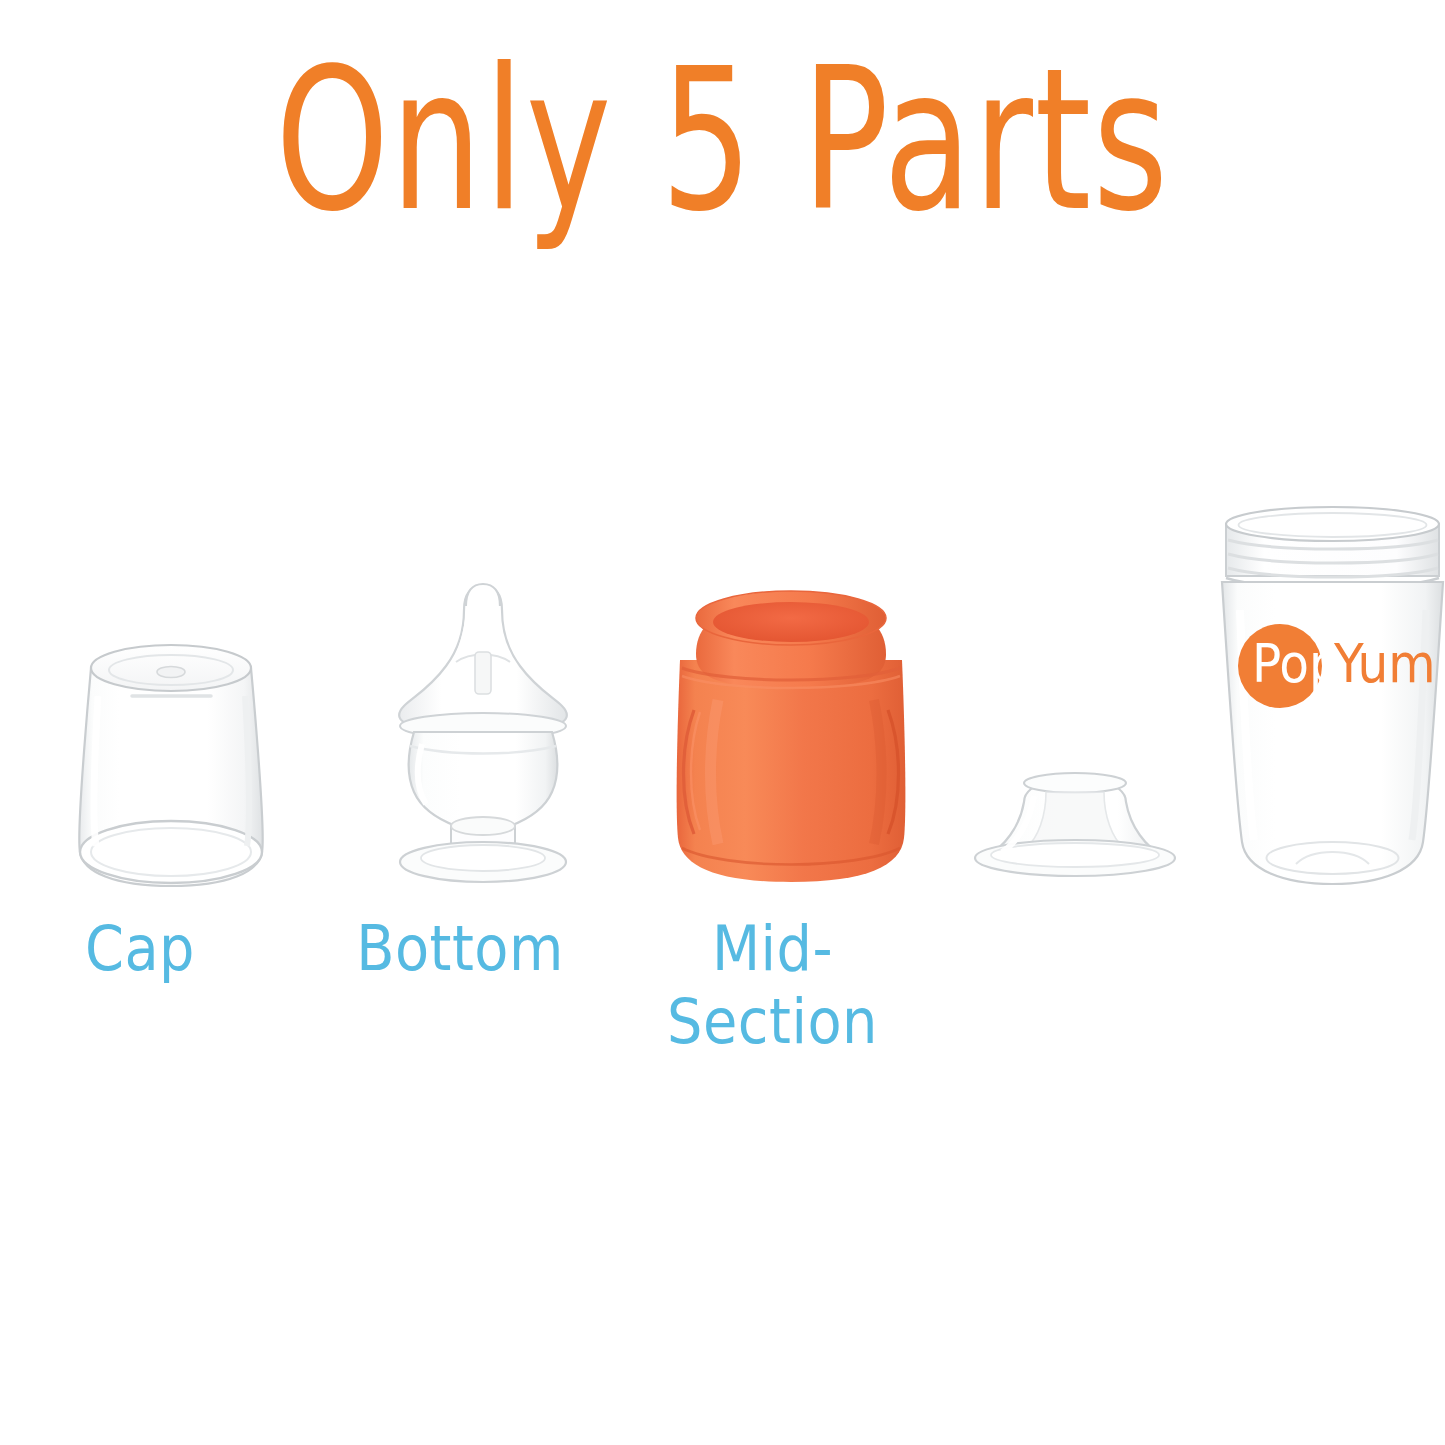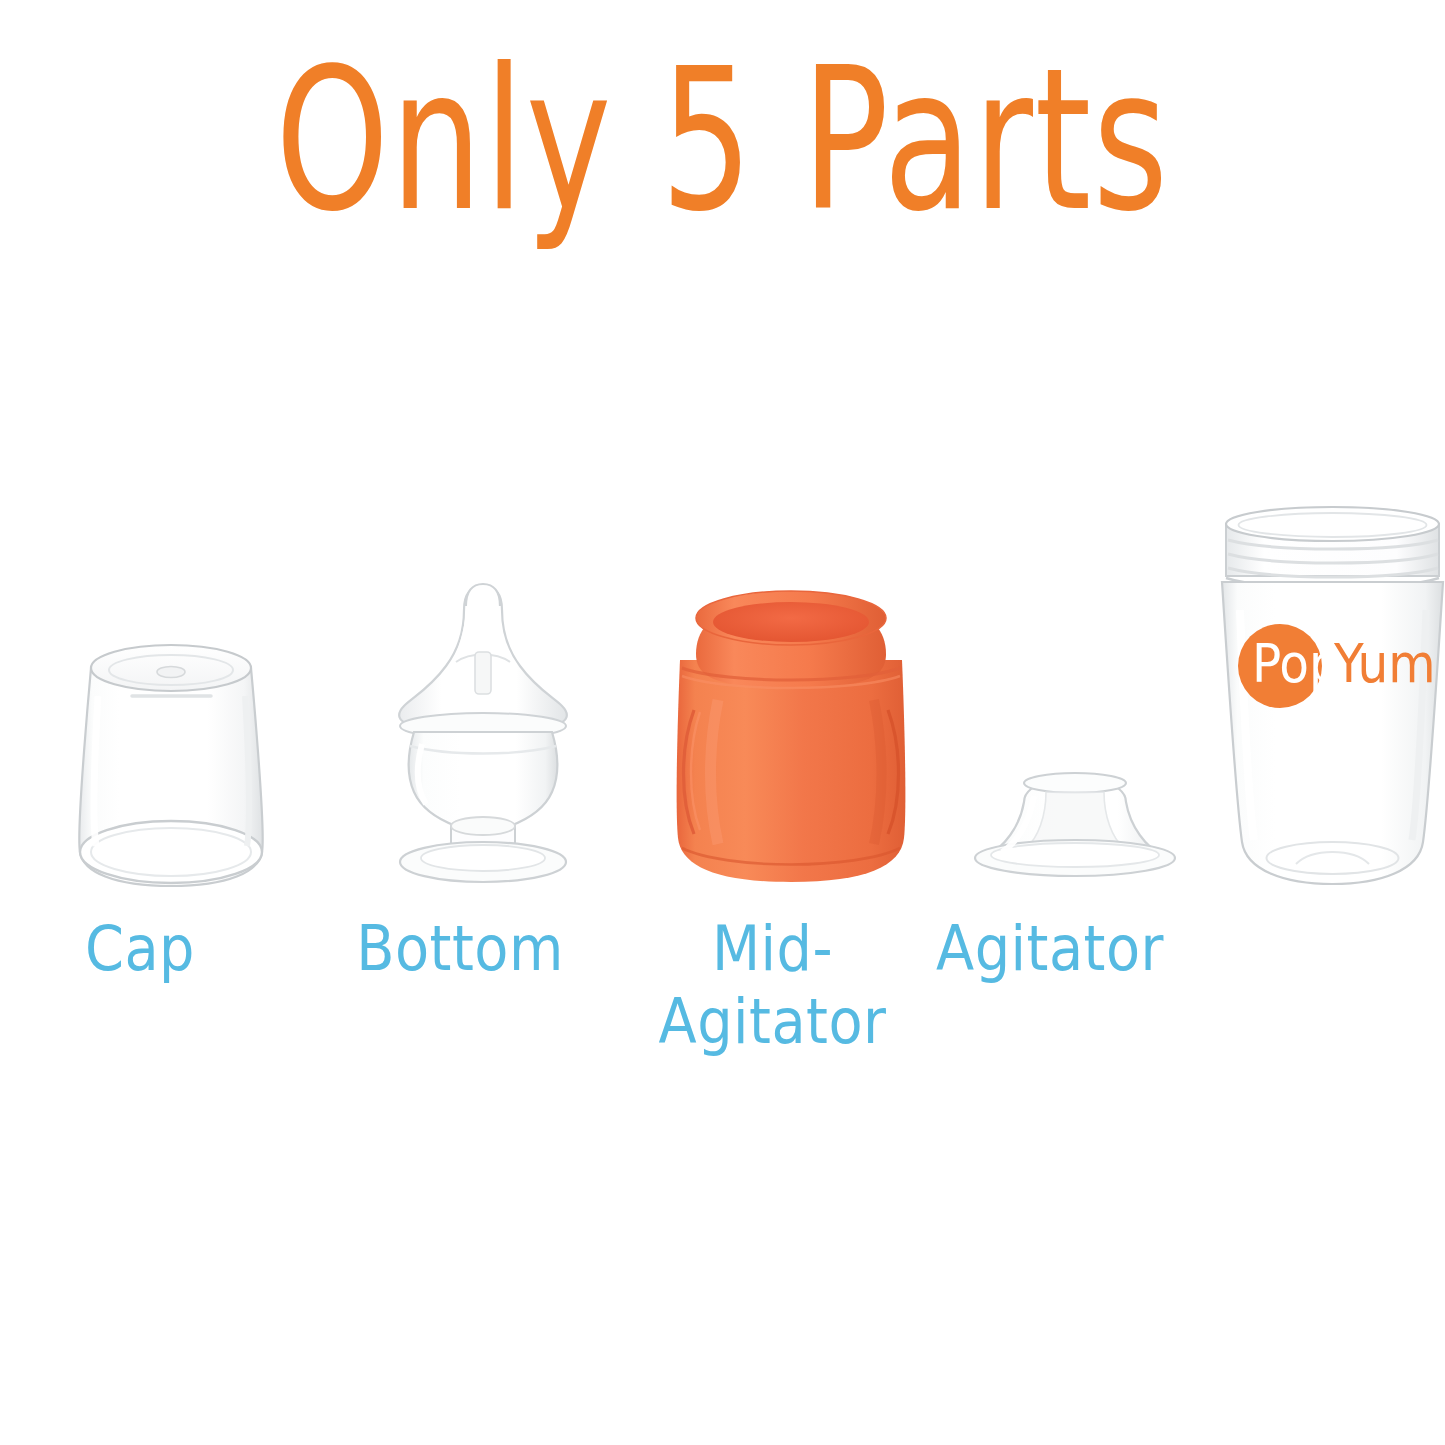--- a/index.html
+++ b/index.html
@@ -339,19 +339,18 @@
     </div>
 
   </div>
 
   <div id="labels-row">
     <div class="part-label" style="left:5px; width:270px;">Cap</div>
 
     <div class="part-label" style="left:320px; width:280px;">Bottom</div>
 
     <div class="part-label" style="left:625px; width:295px;">Mid-
-Agitator</div>
-
-    <div class="part-label" style="left:900px; width:300px;">Agitator</div>
+Section</div>
+
 
   </div>
 
 </div>
 
 </body></html>

